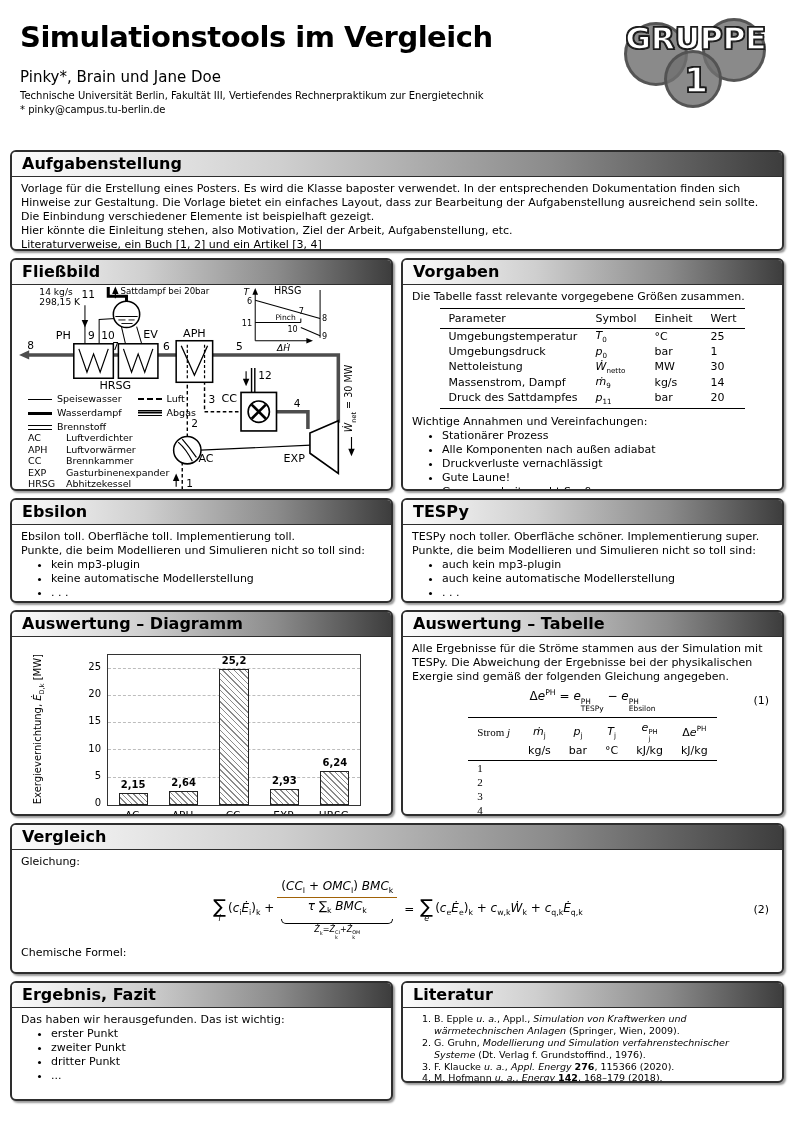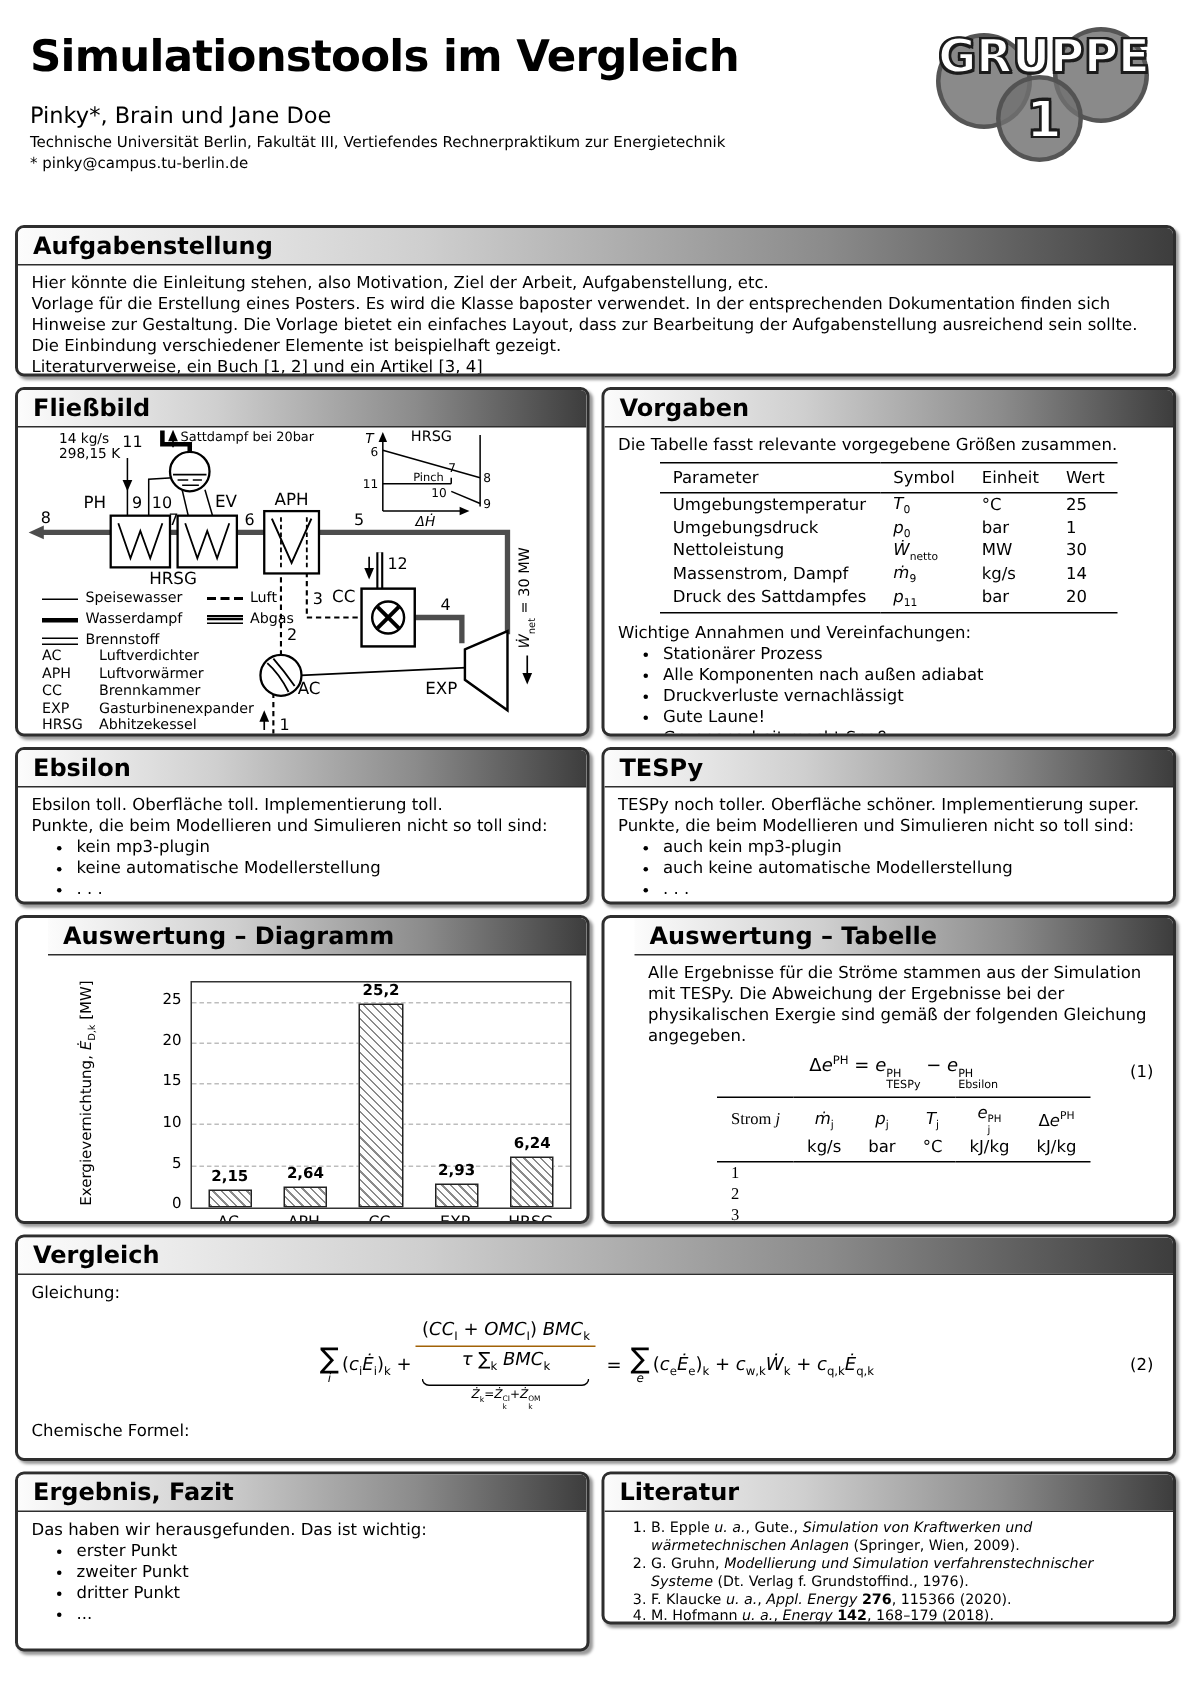--- a/index.html
+++ b/index.html
@@ -29,21 +29,21 @@
   .grid{display:grid;grid-template-columns:1fr 1fr;gap:7px 8px;}
   .box{border:2px solid #2e2e2e;border-radius:6px;background:#fff;box-shadow:2px 2px 2px #9a9a9a;overflow:hidden;box-sizing:border-box;}
   .wide{grid-column:1/3;}
   .box-header{background:linear-gradient(90deg,#fcfcfc 0%,#cfcfcf 35%,#8b8b8b 70%,#3d3d3d 100%);border-bottom:1.5px solid #2e2e2e;padding:2px 10px 3px;font-size:16px;font-weight:bold;}
   .box-body{padding:5px 9px 6px;font-size:11px;line-height:1.28;}
   .box-body p{margin:0;}
   ul.blist{margin:0;padding-left:30px;}
   ul.blist li{margin:0;}
   
   .h-aufg{height:101px;} .h-row2{height:233px;} .h-row3{height:105px;}
-  .h-row4{height:206px;padding-left:20px;} .h-verg{height:151px;} .h-erg{height:120px;} .h-lit{height:102px;}
+  .h-row4{height:206px;} .h-verg{height:151px;} .h-erg{height:120px;} .h-lit{height:102px;}
   .row6{align-items:start;}
   
   .fb-body{position:relative;padding:0 2px;}
   .fb-svg{display:block;width:100%;height:auto;}
   .legend{position:absolute;left:16px;top:108px;display:grid;grid-auto-flow:column;grid-template-rows:repeat(3,auto);grid-template-columns:auto auto;column-gap:16px;row-gap:2px;font-size:9.5px;}
   .leg-row{display:flex;align-items:center;white-space:nowrap;}
   .leg-line{width:24px;margin-right:5px;display:inline-block;box-sizing:border-box;}
   .leg-thin{border-top:1.2px solid #000;}
   .leg-thick{border-top:3px solid #000;}
   .leg-double{height:4.5px;border-top:1.6px solid #000;border-bottom:1.6px solid #000;}
@@ -112,22 +112,22 @@
       <div class="ltxt word">GRUPPE</div>
       <div class="ltxt num">1</div>
     </div>
   </div>
 
   <div class="grid">
 
     <div class="box wide h-aufg">
       <div class="box-header">Aufgabenstellung</div>
       <div class="box-body">
+        <p>Vorlage für die Erstellung eines Posters. Es wird die Klasse baposter verwendet. In der entsprechenden Dokumentation finden sich Hinweise zur Gestaltung. Die Vorlage bietet ein einfaches Layout, dass zur Bearbeitung der Aufgabenstellung ausreichend sein sollte. Die Einbindung verschiedener Elemente ist beispielhaft gezeigt.</p>
         <p>Hier könnte die Einleitung stehen, also Motivation, Ziel der Arbeit, Aufgabenstellung, etc.</p>
-        <p>Vorlage für die Erstellung eines Posters. Es wird die Klasse baposter verwendet. In der entsprechenden Dokumentation finden sich Hinweise zur Gestaltung. Die Vorlage bietet ein einfaches Layout, dass zur Bearbeitung der Aufgabenstellung ausreichend sein sollte. Die Einbindung verschiedener Elemente ist beispielhaft gezeigt.</p>
         <p>Literaturverweise, ein Buch [1, 2] und ein Artikel [3, 4]</p>
       </div>
     </div>
 
     <div class="box h-row2">
       <div class="box-header">Fließbild</div>
       <div class="box-body fb-body">
         <svg class="fb-svg svgtxt" viewBox="0 0 370 205">
 
           <g stroke="#4d4d4d" stroke-width="3.5" fill="none">
@@ -561,21 +561,21 @@
               <li>dritter Punkt</li>
               <li>...</li>
             </ul>
         </div>
       </div>
 
       <div class="box h-lit">
         <div class="box-header">Literatur</div>
         <div class="box-body" style="font-size:9.5px;line-height:1.25;">
           <ol style="margin:0;padding-left:22px;">
-              <li><span>B. Epple </span><i>u. a.</i><span>, Gute., </span><i>Simulation von Kraftwerken und wärmetechnischen Anlagen</i><span> (Springer, Wien, 2009).</span></li>
+              <li><span>B. Epple </span><i>u. a.</i><span>, Appl., </span><i>Simulation von Kraftwerken und wärmetechnischen Anlagen</i><span> (Springer, Wien, 2009).</span></li>
               <li><span>G. Gruhn, </span><i>Modellierung und Simulation verfahrenstechnischer Systeme</i><span> (Dt. Verlag f. Grundstoffind., 1976).</span></li>
               <li><span>F. Klaucke </span><i>u. a.</i><span>, </span><i>Appl. Energy</i><span> </span><b>276</b><span>, 115366 (2020).</span></li>
               <li><span>M. Hofmann </span><i>u. a.</i><span>, </span><i>Energy</i><span> </span><b>142</b><span>, 168–179 (2018).</span></li>
             </ol>
         </div>
       </div>
     </div>
 
   </div>
 

